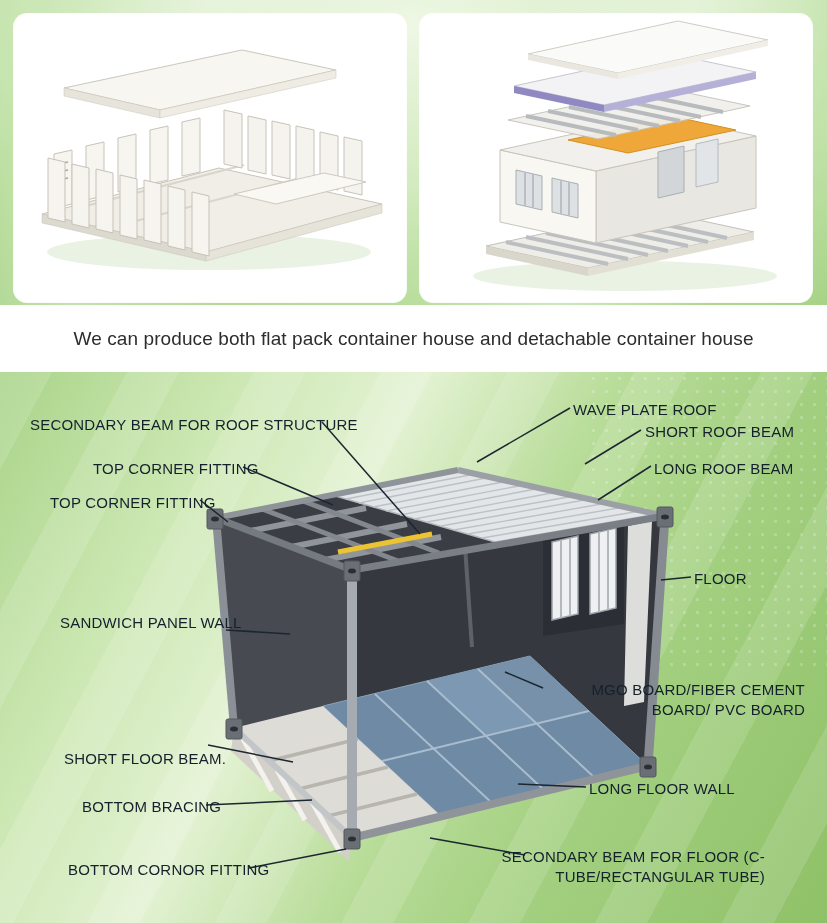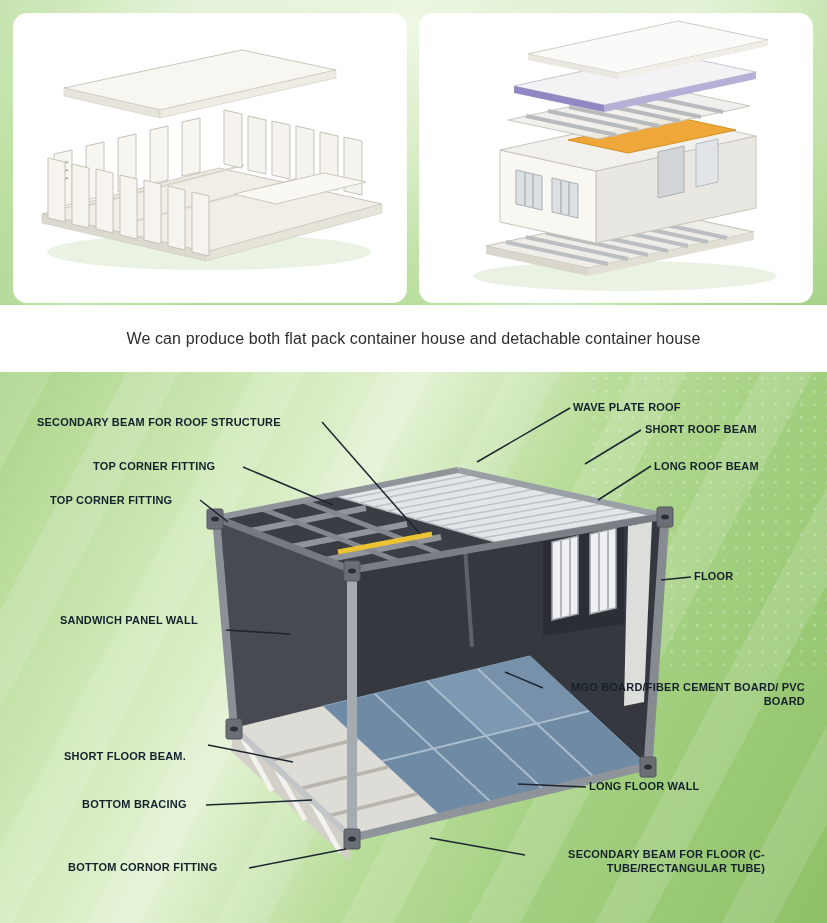--- a/index.html
+++ b/index.html
@@ -23,39 +23,39 @@
     box-shadow:0 0 0 1px rgba(255,255,255,.9);
   }
   .hero-card.left{left:14px;}
   .hero-card.right{left:420px;}
   .hero-card svg{display:block;width:392px;height:288px;}
   
   .caption-band{
     width:827px;height:67px;background:#ffffff;
     display:flex;align-items:center;justify-content:center;
   }
-  .caption{font-size:16px;color:#2d2d2d;letter-spacing:.1px;text-align:right;}
+  .caption{font-size:19px;color:#2d2d2d;letter-spacing:.1px;text-align:right;}
   
   .diagram{
     position:relative;width:827px;height:551px;
     background:linear-gradient(118deg, #a9d489 0%, #cde8b4 22%, #e3f2d3 38%, #b9dd9a 55%, #a3d080 72%, #8fc168 100%);
   }
   .diagram::before{
     content:"";position:absolute;inset:0;
     background:repeating-linear-gradient(118deg, rgba(255,255,255,.13) 0 46px, rgba(255,255,255,0) 46px 112px);
   }
   .diagram::after{
     content:"";position:absolute;top:0;right:0;width:240px;height:300px;opacity:.32;
     background-image:radial-gradient(rgba(255,255,255,.65) 1.4px, rgba(255,255,255,0) 1.6px);
     background-size:13px 13px;
   }
   .diagram-svg{position:absolute;inset:0;z-index:1;}
   .dlabel{
     position:absolute;z-index:2;
-    font-size:11px;font-weight:bold;color:#15202d;
+    font-size:15px;font-weight:normal;color:#15202d;
     letter-spacing:.2px;white-space:nowrap;
   }
   .dlabel.multi{white-space:normal;text-align:right;line-height:1.3;}
 </style>
 </head>
 <body>
 
 <div class="hero">
 
   <div class="hero-card left">
@@ -285,21 +285,21 @@
       <line x1="570" y1="36" x2="477" y2="90"></line>
       <line x1="641" y1="58" x2="585" y2="92"></line>
       <line x1="651" y1="94" x2="598" y2="128"></line>
       <line x1="691" y1="205" x2="661" y2="208"></line>
       <line x1="543" y1="316" x2="505" y2="300"></line>
       <line x1="586" y1="415" x2="518" y2="412"></line>
       <line x1="525" y1="483" x2="430" y2="466"></line>
     </g>
   </svg>
 
-  <div class="dlabel" style="left:37px;top:44px">SECONDARY BEAM FOR ROOF STRUCTURE</div>
+  <div class="dlabel" style="left:30px;top:44px">SECONDARY BEAM FOR ROOF STRUCTURE</div>
   <div class="dlabel" style="left:93px;top:88px">TOP CORNER FITTING</div>
   <div class="dlabel" style="left:50px;top:122px">TOP CORNER FITTING</div>
   <div class="dlabel" style="left:60px;top:242px">SANDWICH PANEL WALL</div>
   <div class="dlabel" style="left:64px;top:378px">SHORT FLOOR BEAM.</div>
   <div class="dlabel" style="left:82px;top:426px">BOTTOM BRACING</div>
   <div class="dlabel" style="left:68px;top:489px">BOTTOM CORNOR FITTING</div>
   <div class="dlabel" style="left:573px;top:29px">WAVE PLATE ROOF</div>
   <div class="dlabel" style="left:645px;top:51px">SHORT ROOF BEAM</div>
   <div class="dlabel" style="left:654px;top:88px">LONG ROOF BEAM</div>
   <div class="dlabel" style="left:694px;top:198px">FLOOR</div>

